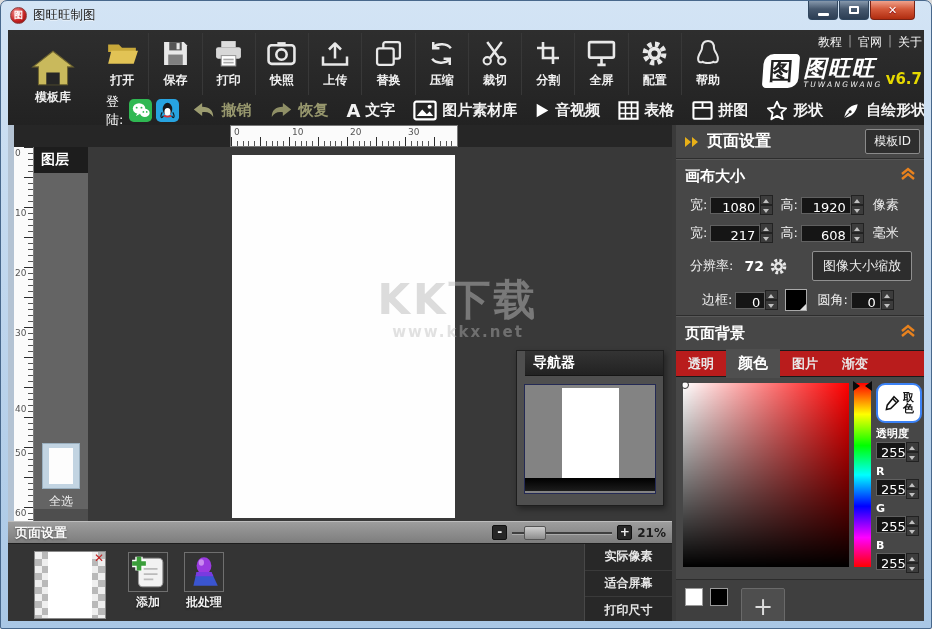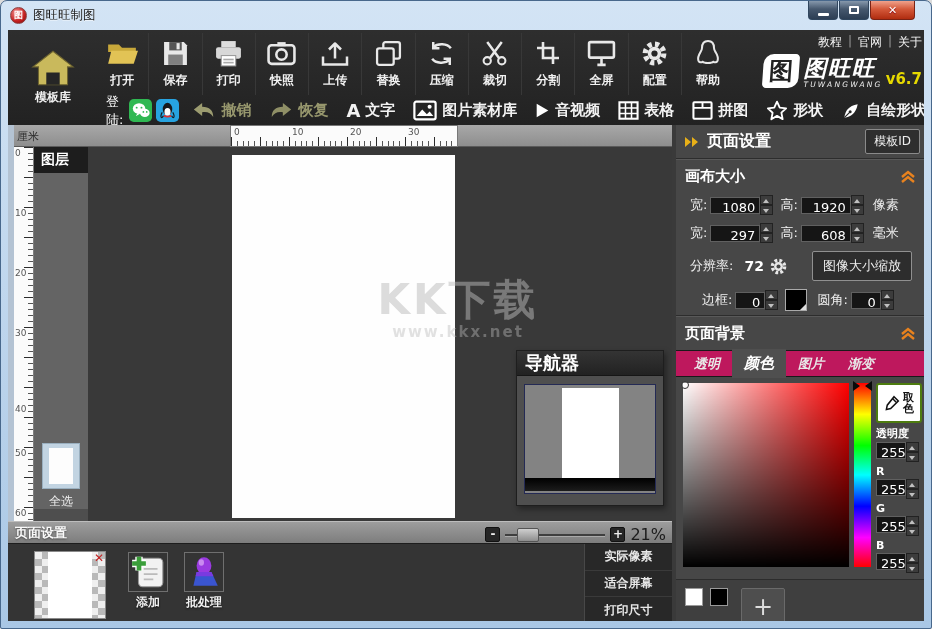--- a/index.html
+++ b/index.html
@@ -70,33 +70,33 @@
   .layer-thumb .inner{width:100%;height:100%;background:#fdfdfd;}
   .select-all{position:absolute;left:0;top:346px;width:100%;text-align:center;color:#f0f0f0;font-size:12px;cursor:pointer;}
   .layers-foot{position:absolute;bottom:0;left:0;width:100%;height:12px;background:#4e4e4e;}
   .canvas-area{position:absolute;left:80px;top:117px;width:584px;height:374px;background:#393939;}
   .canvas-white{position:absolute;left:144px;top:8px;width:223px;height:363px;background:#fefefe;cursor:crosshair;}
   .watermark{position:absolute;left:240px;top:130px;width:260px;text-align:center;pointer-events:none;}
   .wm1{font-size:42px;font-weight:bold;letter-spacing:3px;color:rgba(185,185,185,.5);line-height:1.1;}
   .wm2{font-size:15px;font-weight:bold;letter-spacing:2px;color:rgba(185,185,185,.42);}
   
   .nav{position:absolute;left:428px;top:203px;width:148px;height:156px;background:#4f4f4f;border:1px solid #1e1e1e;box-shadow:2px 3px 6px rgba(0,0,0,.4);}
-  .nav-head{height:25px;background:linear-gradient(#343434,#222);color:#fff;font-weight:bold;font-size:18px;display:flex;align-items:center;padding-left:8px;border-bottom:1px solid #161616;}
+  .nav-head{height:25px;background:linear-gradient(#343434,#222);color:#fff;font-weight:bold;font-size:14px;display:flex;align-items:center;padding-left:8px;border-bottom:1px solid #161616;margin-left:8px;}
   .nav-prev{position:absolute;left:7px;top:33px;width:132px;height:110px;background:#838383;border:1px solid #242a55;cursor:move;}
   .nav-canvas{position:absolute;left:37px;top:3px;width:57px;height:90px;background:#fff;}
   .nav-band{position:absolute;left:0;bottom:2px;width:100%;height:13px;background:linear-gradient(#000,#1c1c1c);}
   
   .statusbar{position:absolute;left:0;top:491px;width:664px;height:22px;background:linear-gradient(#9d9d9d,#7d7d7d);border-top:1px solid #bdbdbd;}
   .sb-lab{position:absolute;left:7px;top:2px;font-size:13px;font-weight:bold;color:#fafafa;text-shadow:0 1px 2px #4a4a4a;}
   .zoomer{position:absolute;right:6px;top:3px;display:flex;align-items:center;gap:5px;}
   .zbtn{width:15px;height:15px;background:#262626;border:1px solid #111;border-radius:2px;color:#eee;font-size:12px;line-height:12px;text-align:center;font-weight:bold;cursor:pointer;}
   .ztrack{position:relative;width:100px;height:14px;cursor:pointer;}
   .ztrack .line{position:absolute;left:0;right:0;top:6px;height:3px;background:#3f3f3f;border-bottom:1px solid #aaa;}
   .zhandle{position:absolute;left:12px;top:0;width:22px;height:14px;background:linear-gradient(#cfcfcf,#8d8d8d);border:1px solid #555;border-radius:2px;cursor:pointer;}
-  .zpct{font-size:16px;font-weight:normal;color:#1c1c1c;}
+  .zpct{font-size:12px;font-weight:bold;color:#1c1c1c;}
   
   .pagesbar{position:absolute;left:0;top:513px;width:664px;height:80px;background:#343434;border-top:1px solid #1d1d1d;}
   .pthumb{position:absolute;left:26px;top:7px;width:72px;height:68px;border:1px solid #8a8a8a;cursor:pointer;
      background-color:#efefef;
      background-image:linear-gradient(45deg,#b9b9b9 25%,transparent 25%,transparent 75%,#b9b9b9 75%),
                       linear-gradient(45deg,#b9b9b9 25%,transparent 25%,transparent 75%,#b9b9b9 75%);
      background-size:14px 14px;background-position:0 0,7px 7px;}
   .pthumb .pwhite{position:absolute;left:13px;right:13px;top:0;bottom:0;background:#fff;}
   .pthumb .px{position:absolute;right:1px;top:-1px;color:#c42222;font-size:12px;font-weight:bold;cursor:pointer;}
   .bbtn{position:absolute;top:8px;width:52px;text-align:center;cursor:pointer;}
@@ -104,50 +104,50 @@
   .bbtn .lab{margin-top:2px;color:#f0f0f0;font-size:12px;font-weight:bold;text-shadow:0 1px 2px #111;}
   .viewbtns{position:absolute;right:0;top:0;bottom:0;width:88px;background:#282828;border-left:1px solid #484848;display:flex;flex-direction:column;}
   .vb{flex:1;display:flex;align-items:center;justify-content:center;color:#e8e8e8;font-size:12px;font-weight:bold;border-top:1px solid #3a3a3a;cursor:pointer;}
   .vb:first-child{border-top:none;}
   
   .rp{position:absolute;left:664px;top:95px;width:254px;height:498px;background:#474747;border-left:4px solid #3a3a3a;color:#eee;}
   .rp-head{display:flex;align-items:center;height:33px;padding:0 6px 0 8px;}
   .rp-title{font-size:16px;font-weight:bold;color:#fff;margin-left:7px;flex:1;}
   .tplid{background:#2e2e2e;border:1px solid #8a8a8a;border-radius:2px;color:#eee;font-size:12px;padding:3px 8px;cursor:pointer;font-family:inherit;}
   .groove{height:0;border-top:1px solid #2d2d2d;border-bottom:1px solid #595959;}
-  .sec-head{display:flex;align-items:center;justify-content:space-between;padding:7px 8px 5px 9px;}
+  .sec-head{display:flex;align-items:flex-start;justify-content:space-between;padding:7px 8px 5px 9px;}
   .sec-title{font-size:15px;font-weight:bold;color:#fff;}
   .collapse{background:none;border:none;cursor:pointer;padding:0 2px;}
   .rrow{display:flex;align-items:center;padding:4px 6px 4px 14px;}
   .rlbl{font-size:13px;color:#f0f0f0;margin-right:3px;}
   .num{background:#151515;border:1px solid #606060;color:#fff;font-size:13px;text-align:right;padding:2px 4px;height:17px;line-height:15px;}
   .w50{width:50px;} .w30{width:30px;}
   .spin{display:inline-flex;flex-direction:column;width:13px;height:20px;margin-right:7px;}
   .spin b{flex:1;background:#3c3c3c;border:1px solid #222;position:relative;cursor:pointer;}
   .spin b.up::after,.spin b.dn::after{content:"";position:absolute;left:2px;top:3px;border-left:3.5px solid transparent;border-right:3.5px solid transparent;}
   .spin b.up::after{border-bottom:4px solid #c0c0c0;}
   .spin b.dn::after{border-top:4px solid #c0c0c0;}
   .unit{font-size:13px;color:#f0f0f0;margin-left:2px;}
   .resval{font-size:14px;font-weight:bold;color:#fff;margin:0 5px 0 8px;}
   .scalebtn{margin-left:auto;margin-right:8px;background:#2d2d2d;border:1px solid #909090;border-radius:2px;color:#eee;font-size:13px;padding:5px 10px;cursor:pointer;font-family:inherit;}
   .bswatch{width:22px;height:22px;background:#000;border:1px solid #aaa;margin-right:10px;position:relative;cursor:pointer;}
   .bswatch::after{content:"";position:absolute;right:0;bottom:0;border-left:6px solid transparent;border-bottom:6px solid #ddd;}
-  .tabs{display:flex;align-items:center;background:#be185d;height:27px;margin-top:2px;padding-left:6px;border-top:1px solid #1a1a1a;border-bottom:1px solid #1a1a1a;font-style:italic;}
+  .tabs{display:flex;align-items:center;background:#b91c1c;height:27px;margin-top:2px;padding-left:0;border-top:1px solid #1a1a1a;border-bottom:1px solid #1a1a1a;}
   .tab{padding:5px 12px;color:#e8e8e8;font-size:13px;font-weight:bold;cursor:pointer;}
   .tab.active{background:#4f4f4f;font-size:15px;color:#fff;}
   .picker{display:flex;gap:5px;padding:6px 4px 0 7px;}
   .sv{position:relative;width:176px;height:184px;cursor:crosshair;
       background:linear-gradient(to bottom,rgba(0,0,0,0),#000),linear-gradient(to right,#fff,#f00);}
   .sv-dot{position:absolute;left:-2px;top:-2px;width:8px;height:8px;border:1.5px solid #333;border-radius:50%;background:rgba(255,255,255,.4);}
   .hue{position:relative;width:18px;height:184px;cursor:pointer;
       background:linear-gradient(to bottom,#f00 0%,#ff0 17%,#0f0 34%,#0ff 50%,#00f 67%,#f0f 84%,#f00 100%);}
   .hm-l{position:absolute;left:-1px;top:-2px;border-top:5px solid transparent;border-bottom:5px solid transparent;border-left:7px solid #0a0a0a;}
   .hm-r{position:absolute;right:-1px;top:-2px;border-top:5px solid transparent;border-bottom:5px solid transparent;border-right:7px solid #0a0a0a;}
   .pcol{width:48px;display:flex;flex-direction:column;align-items:flex-start;}
-  .pick{width:46px;height:40px;background:#fff;border:2px solid #4d7c0f;border-radius:3px;display:flex;align-items:center;justify-content:center;gap:2px;cursor:pointer;padding:0;}
+  .pick{width:46px;height:40px;background:#fff;border:2px solid #3b82f6;border-radius:9px;display:flex;align-items:center;justify-content:center;gap:2px;cursor:pointer;padding:0;}
   .pick .ptx{width:13px;font-size:11px;line-height:11px;font-weight:bold;color:#111;word-break:break-all;font-family:inherit;}
   .plbl{font-size:11px;font-weight:bold;color:#fff;margin:3px 0 1px 0;}
   .pspin{display:flex;}
   .pspin .num{width:30px;}
   .pspin .spin{margin-right:0;}
   .swrow{display:flex;align-items:flex-start;gap:5px;padding:8px 0 0 9px;height:46px;background:#3f3f3f;margin-top:6px;border-top:1px solid #2c2c2c;}
   .swatch{width:18px;height:18px;border:1px solid #999;cursor:pointer;}
   .swatch.wt{background:#fff;} .swatch.bk{background:#000;margin-left:2px;}
   .addsw{width:44px;height:38px;background:#4e4e4e;border:1px solid #6a6a6a;border-radius:2px;color:#ddd;font-size:24px;line-height:20px;cursor:pointer;margin-left:8px;font-family:inherit;}
   svg{display:block;}
@@ -429,23 +429,20 @@
               </svg>
             </span>
           <span>自绘形状</span>
         </div>
         <span class="vsep"></span>
 
       </div>
     </div>
 
     <div class="left-strip"></div>
-    <div class="ruler-top">
-      <span class="ruler-unit">厘米</span>
-    </div>
     <div class="h-ruler">
         <span class="rl" style="left: 3px;">0</span>
         <span class="rl" style="left: 61px;">10</span>
         <span class="rl" style="left: 119px;">20</span>
         <span class="rl" style="left: 177px;">30</span>
       </div>
     <div class="v-ruler">
         <span class="rl" style="top: 1px;">0</span>
         <span class="rl" style="top: 61px;">10</span>
         <span class="rl" style="top: 121px;">20</span>
@@ -558,21 +555,21 @@
         <span class="num w50">1920</span>
         <span class="spin">
             <b class="up"></b>
             <b class="dn"></b>
           </span>
         <span class="unit">像素</span>
       </div>
 
       <div class="rrow">
         <span class="rlbl">宽:</span>
-        <span class="num w50">297</span>
+        <span class="num w50">217</span>
         <span class="spin">
             <b class="up"></b>
             <b class="dn"></b>
           </span>
         <span class="rlbl">高:</span>
         <span class="num w50">608</span>
         <span class="spin">
             <b class="up"></b>
             <b class="dn"></b>
           </span>

